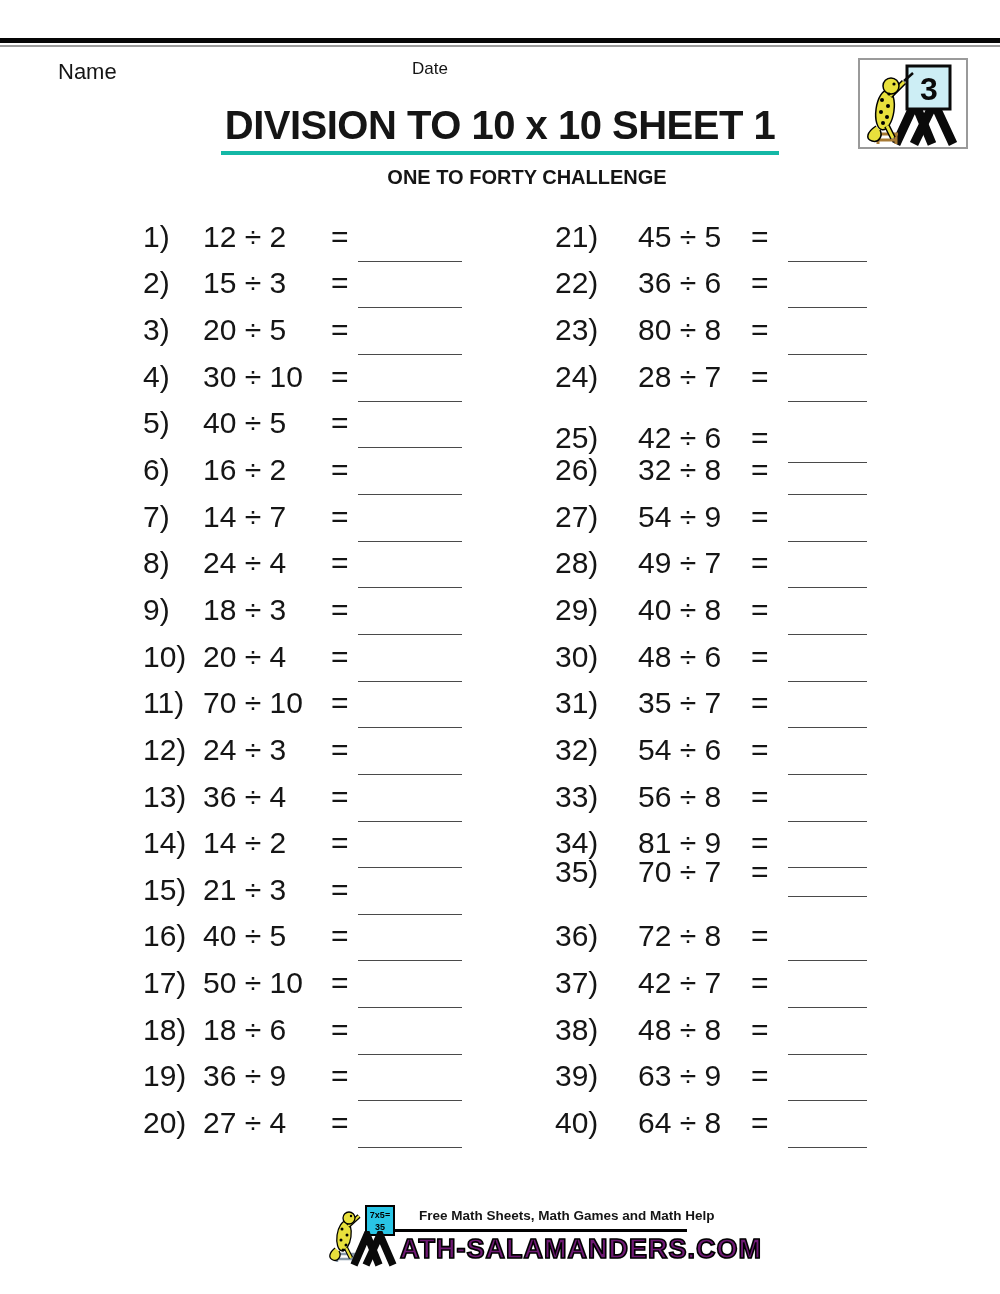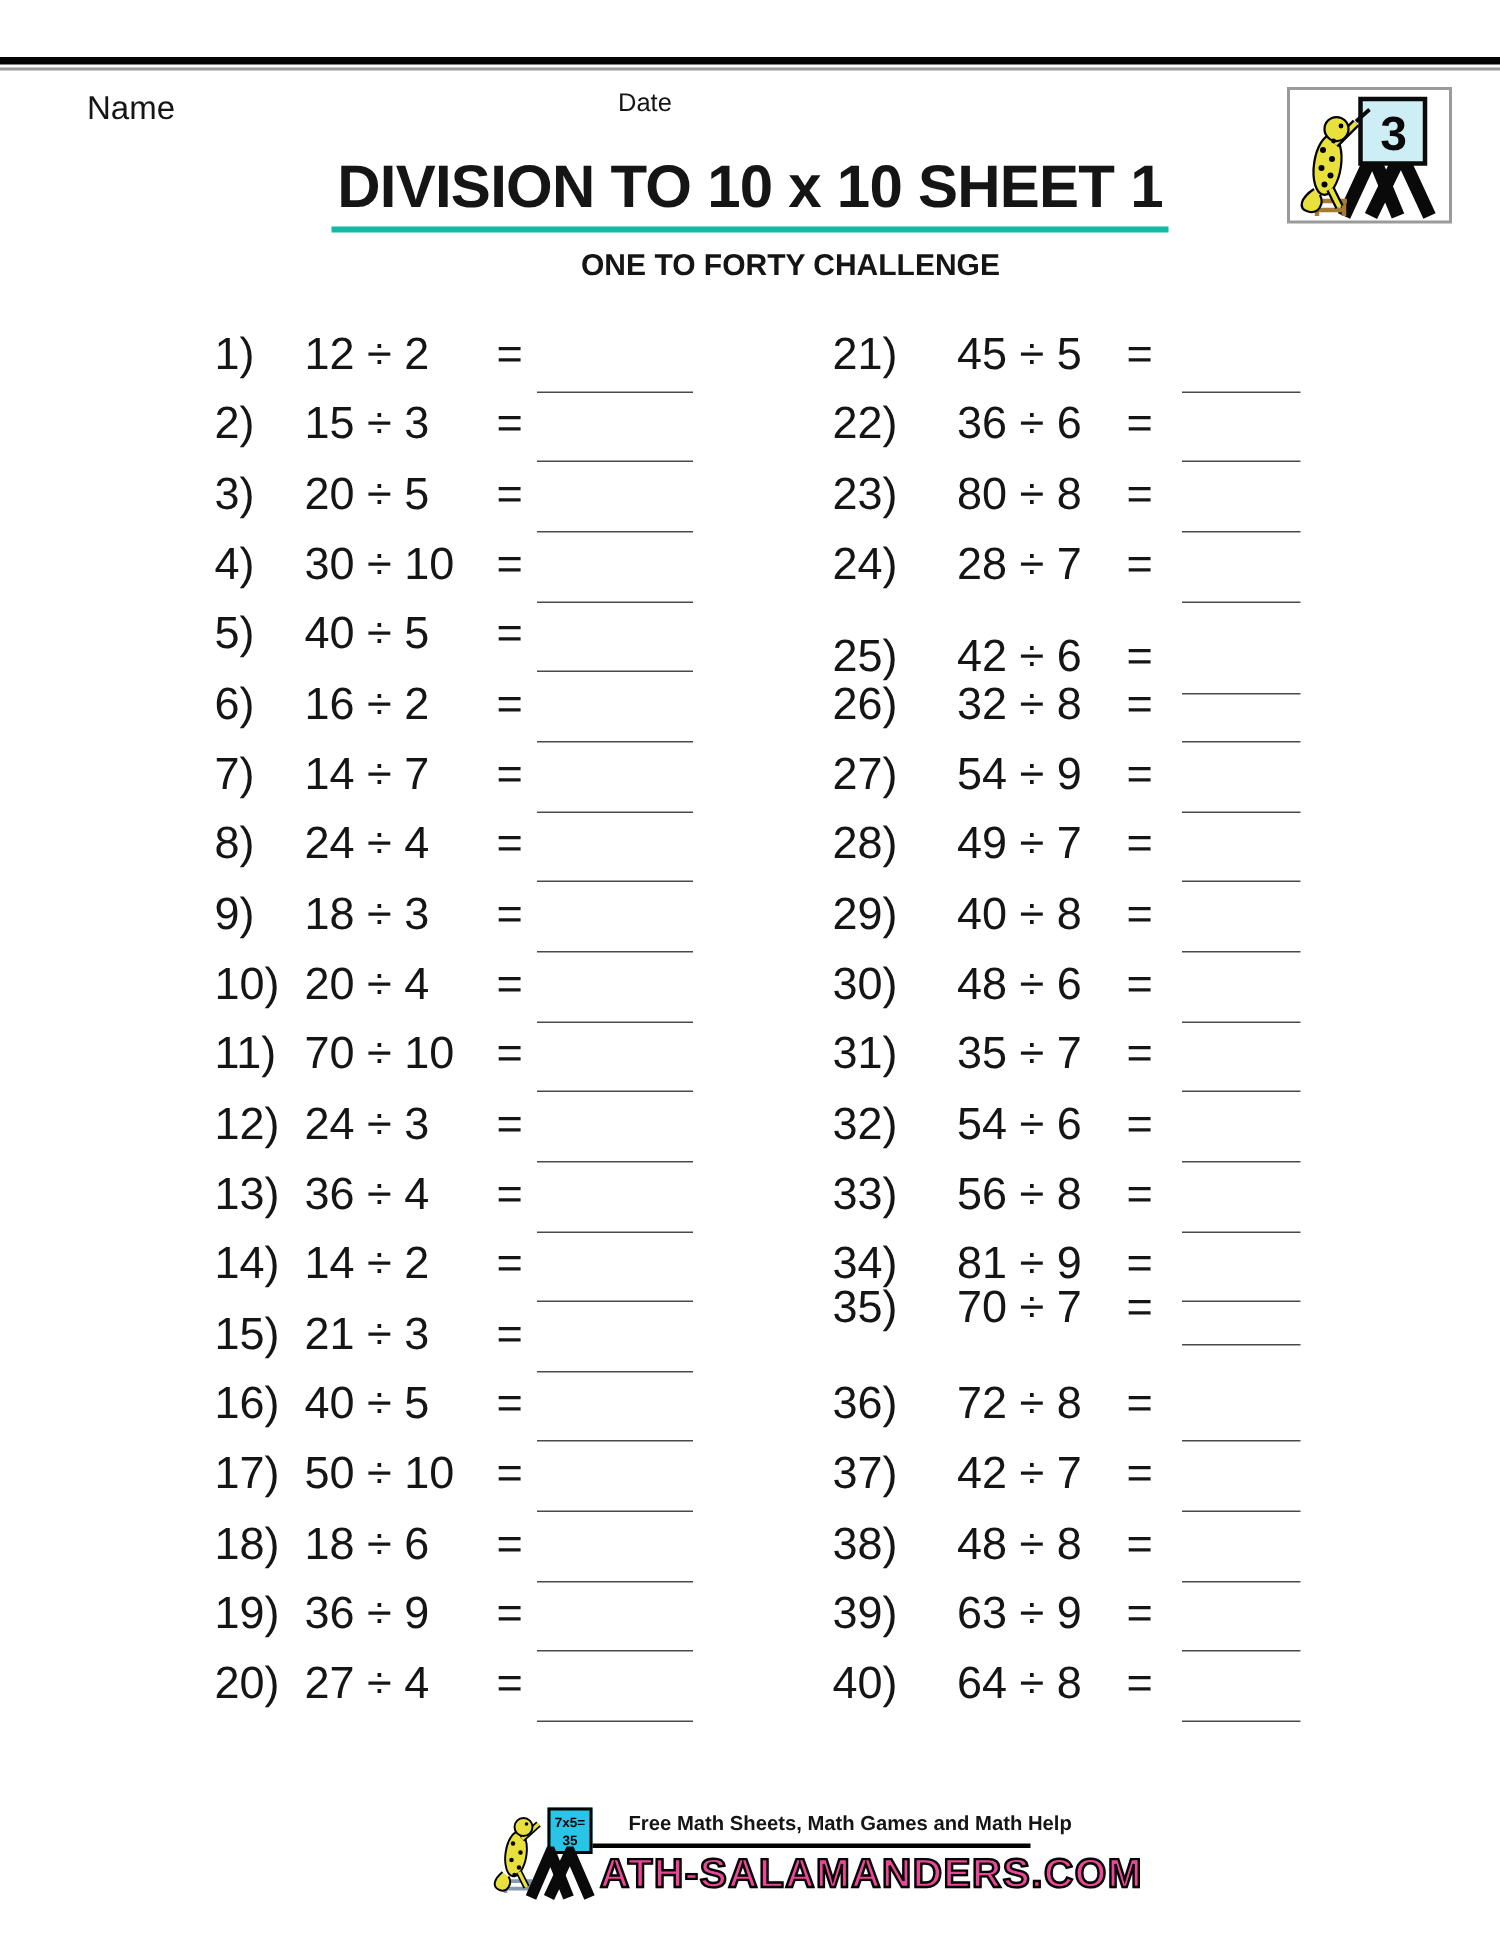--- a/index.html
+++ b/index.html
@@ -37,21 +37,21 @@
   
   .footer{position:absolute;left:323px;top:1192px;width:420px;height:82px;}
   .footer .sala{position:absolute;left:4px;top:10px;}
   .board{position:absolute;left:42px;top:13px;width:30px;height:31px;background:#29c5e6;
     border:2px solid #000;box-sizing:border-box;text-align:center;
     font-size:9px;font-weight:700;line-height:12px;color:#000;padding-top:2px;}
   .tagline{position:absolute;left:96px;top:16px;font-size:13.5px;font-weight:700;white-space:nowrap;}
   .tagline-rule{position:absolute;left:72px;top:37px;width:292px;height:3px;background:#000;}
   .big-m{position:absolute;left:27px;top:39px;}
   .wordmark{position:absolute;left:77px;top:42px;font-size:27px;font-weight:700;
-    letter-spacing:1px;color:#ec4899;-webkit-text-stroke:1.6px #000;
+    letter-spacing:1px;color:#701a75;-webkit-text-stroke:1.6px #000;
     text-shadow:0 0 1px #000,0 0 1px #000;white-space:nowrap;}
 </style>
 </head>
 <body>
 
 <div class="page">
 
   <div class="bar-black"></div>
   <div class="bar-gray"></div>
 

